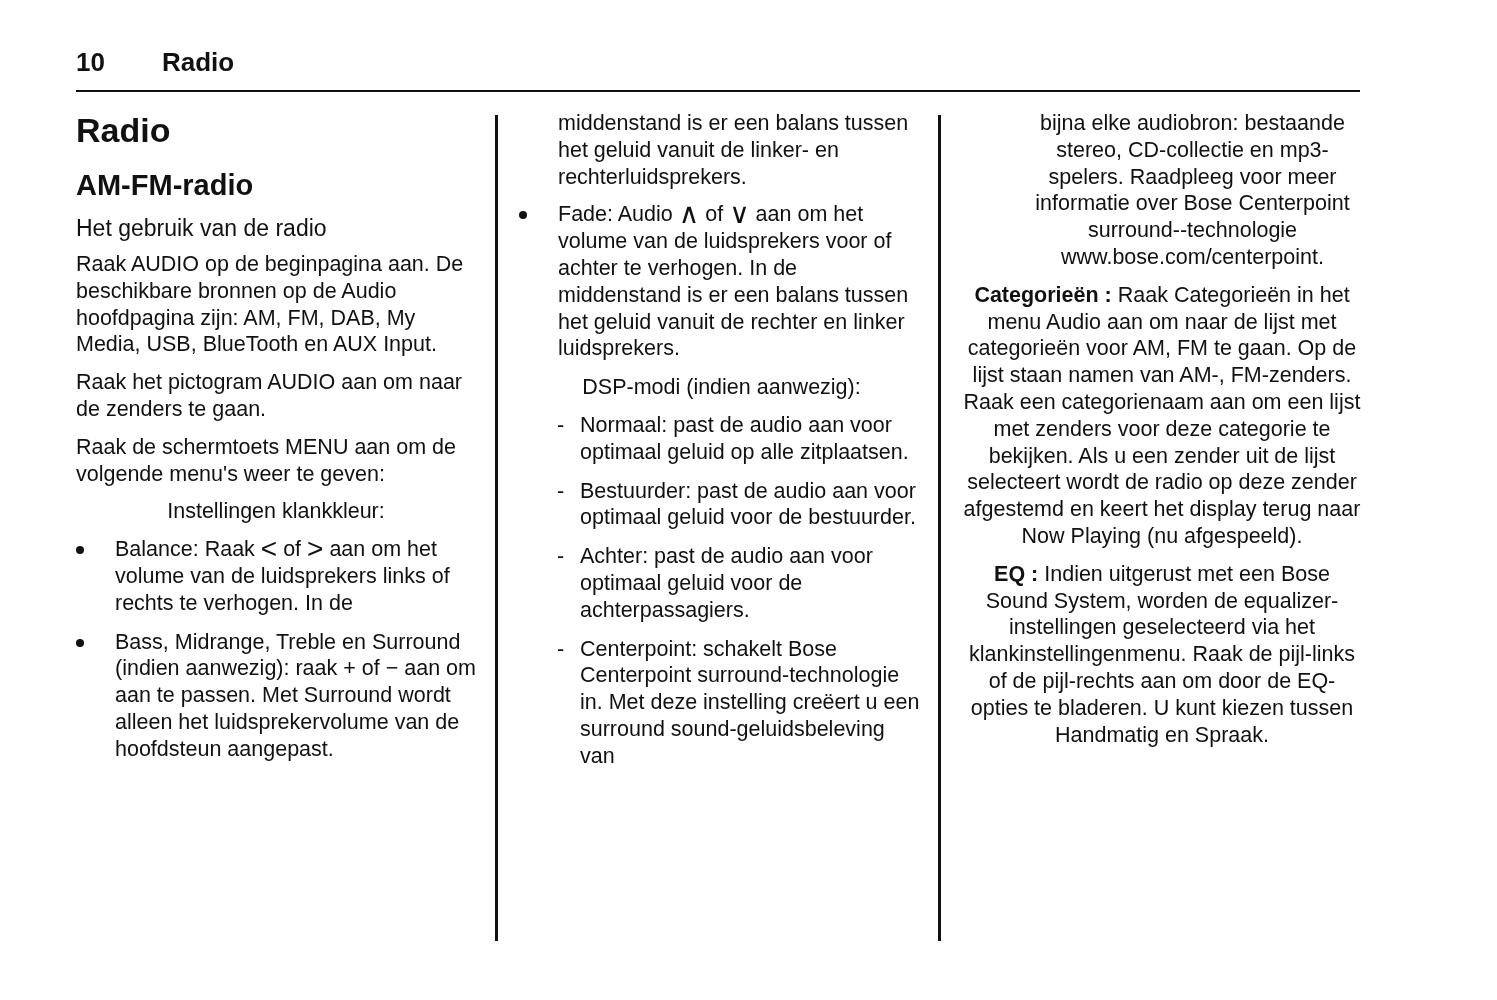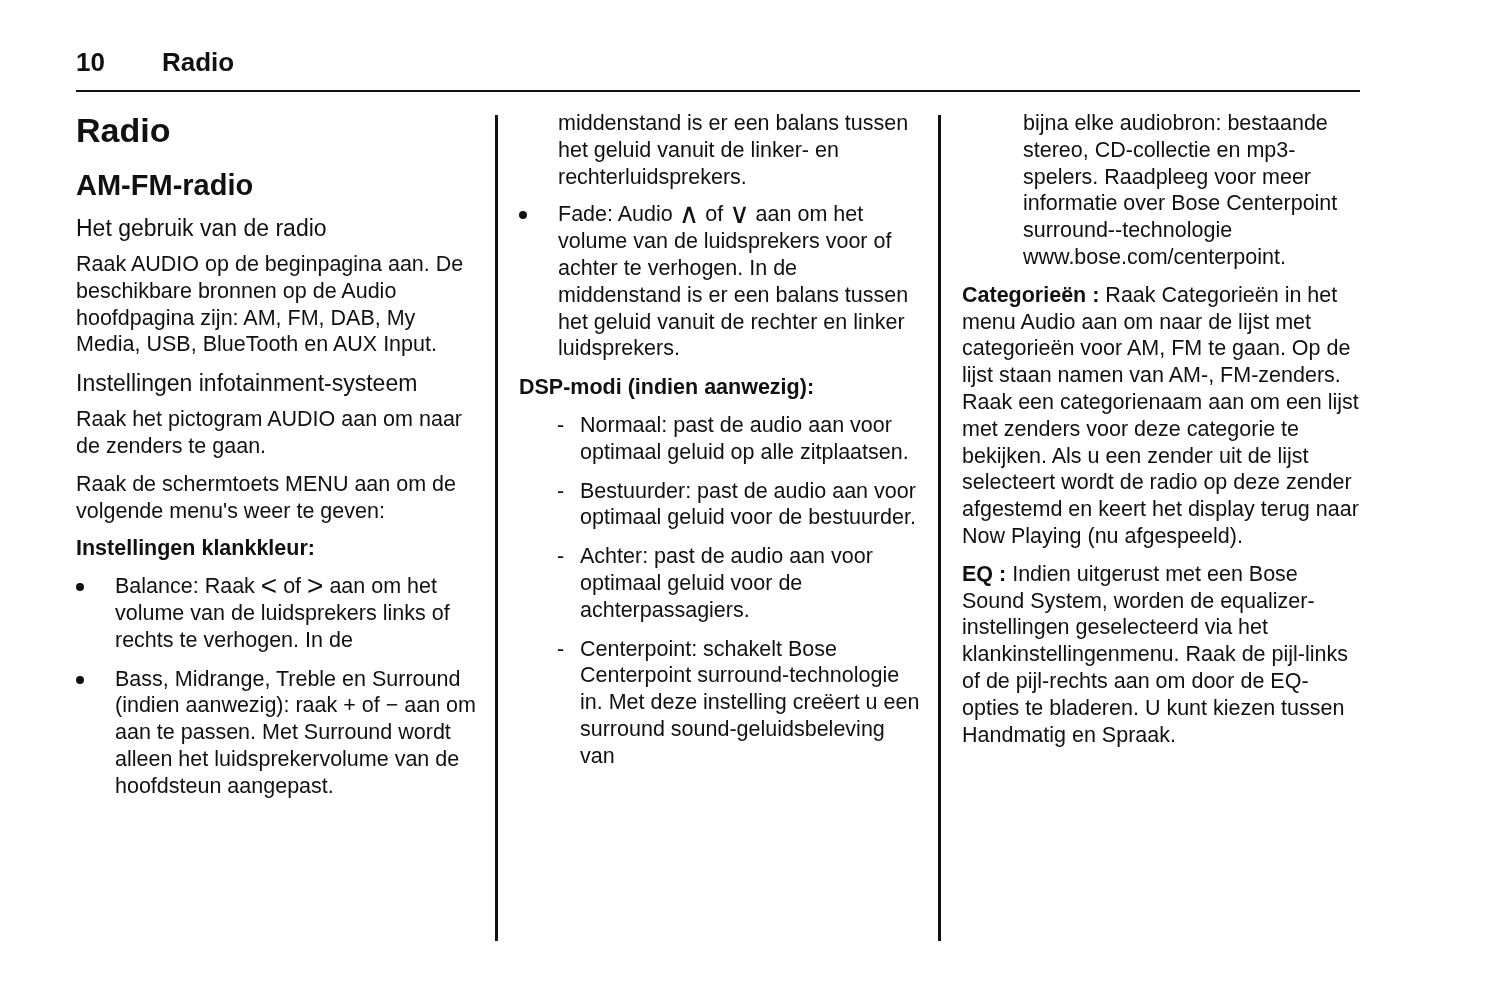--- a/index.html
+++ b/index.html
@@ -14,31 +14,31 @@
     .page-number, .running-title {
       position: absolute; top: 0; font-weight: bold; font-size: 26px; line-height: 36px;
     }
     .page-number { left: 0; }
     .running-title { left: 86px; }
     .col {
       position: absolute; top: 110px; font-size: 21.5px; line-height: 26.8px;
     }
     .col1 { left: 76px; width: 400px; }
     .col2 { left: 519px; width: 405px; }
-    .col3 { left: 962px; width: 400px; }
+    .col3 { left: 962px; width: 400px; text-align: center; }
     .divider {
       position: absolute; top: 115px; width: 3px; height: 826px; background: #111;
     }
     .divider.d1 { left: 495px; }
     .divider.d2 { left: 938px; }
     h1 { font-size: 34px; line-height: 40px; margin: 0 0 18px 0; font-weight: bold; }
     h2 { font-size: 29px; line-height: 34px; margin: 0 0 12px 0; font-weight: bold; }
     h3 { font-size: 23px; line-height: 29px; margin: 0 0 8px 0; font-weight: normal; }
     p { margin: 0 0 11px 0; }
-    .label { font-weight: bold; margin-bottom: 11px; }
+    .label { font-weight: normal; margin-bottom: 11px; text-align: center; }
     .bullet { position: relative; padding-left: 39px; margin-bottom: 12px; }
     .bullet .dot {
       position: absolute; left: 0; top: 10px; width: 8px; height: 8px;
       border-radius: 50%; background: #111;
     }
     .dash { position: relative; padding-left: 61px; margin-bottom: 12px; }
     .dash .dash-mark { position: absolute; left: 38px; top: 0; }
     .cont { padding-left: 39px; }
     .cont-dash { padding-left: 61px; margin-bottom: 11px; }
     .sym { font-size: 28px; line-height: 20px; vertical-align: -2px; display: inline-block; }
@@ -54,21 +54,20 @@
 </div>
 
 <div class="divider d1"></div>
 <div class="divider d2"></div>
 
 <div class="col col1">
   <h1>Radio</h1>
   <h2>AM-FM-radio</h2>
   <h3>Het gebruik van de radio</h3>
   <p>Raak AUDIO op de beginpagina aan. De beschikbare bronnen op de Audio hoofdpagina zijn: AM, FM, DAB, My Media, USB, BlueTooth en AUX Input.</p>
-  <h3>Instellingen infotainment-systeem</h3>
   <p>Raak het pictogram AUDIO aan om naar de zenders te gaan.</p>
   <p>Raak de schermtoets MENU aan om de volgende menu's weer te geven:</p>
   <div class="label">Instellingen klankkleur:</div>
   <div class="bullet">
     <span class="dot"></span>
     <span>Balance: Raak </span><span class="sym">&lt;</span><span> of </span><span class="sym">&gt;</span><span> aan om het volume van de luidsprekers links of rechts te verhogen. In de</span>
   </div>
   <div class="bullet">
     <span class="dot"></span>
     <span>Bass, Midrange, Treble en Surround (indien aanwezig): raak + of − aan om aan te passen. Met Surround wordt alleen het luidsprekervolume van de hoofdsteun aangepast.</span>

